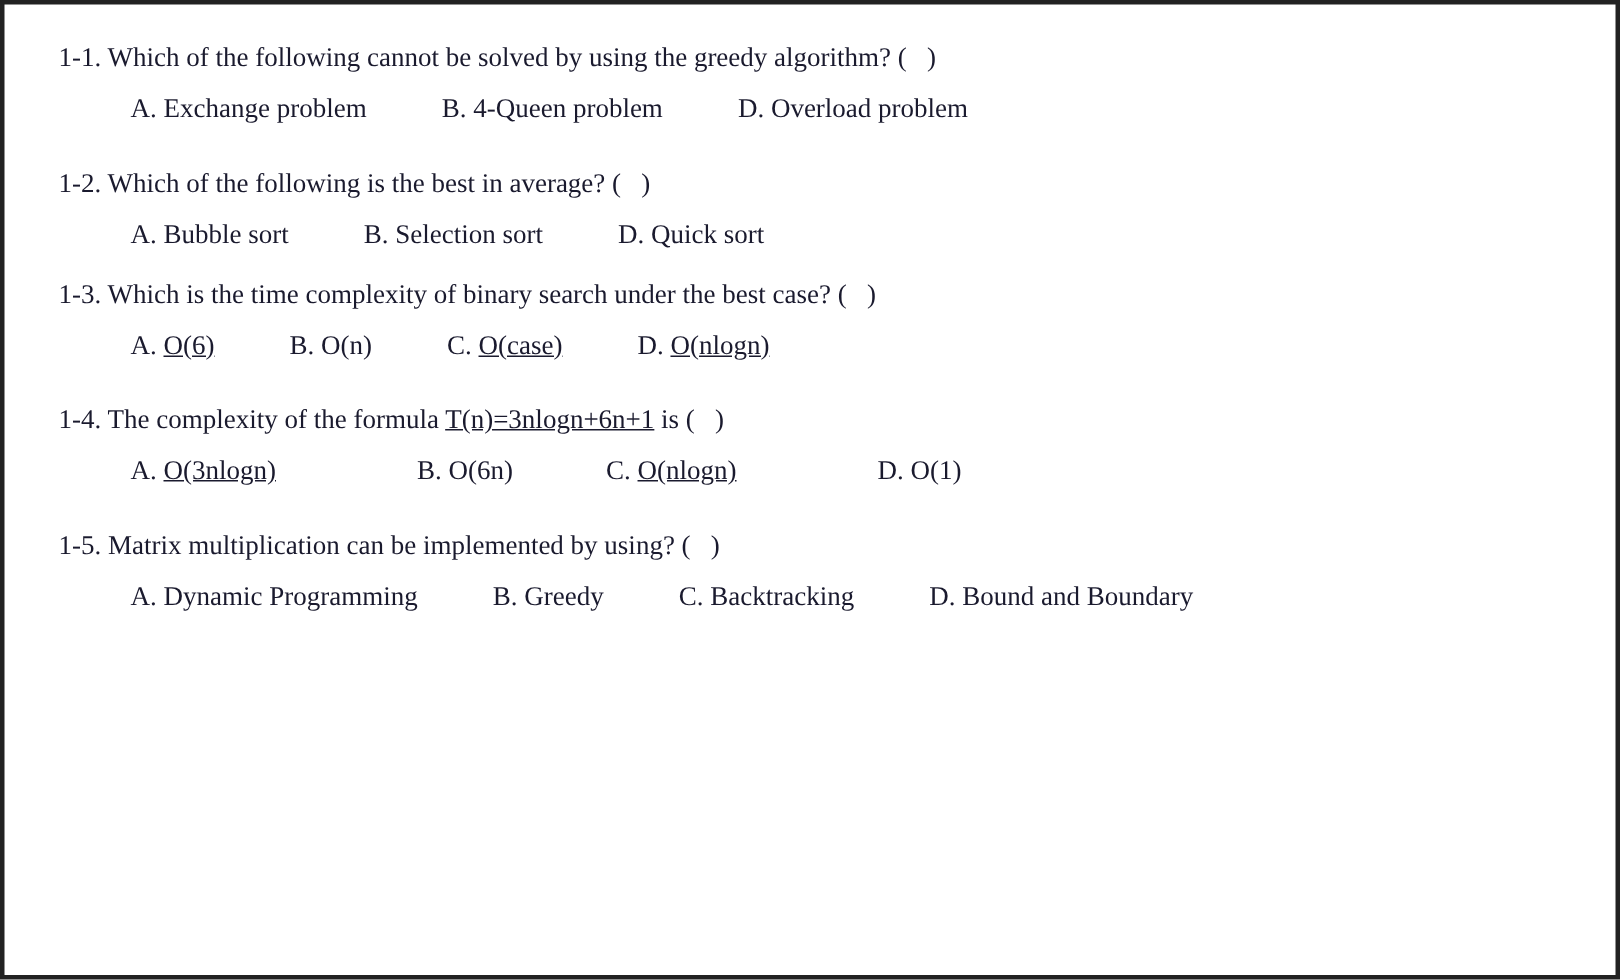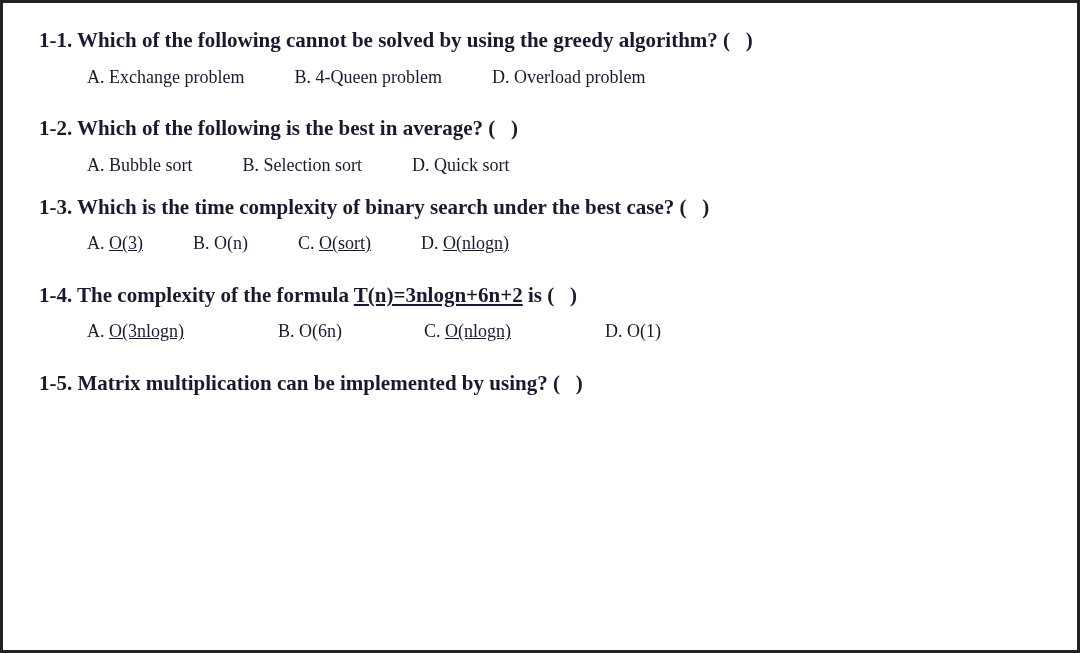--- a/index.html
+++ b/index.html
@@ -26,22 +26,22 @@
       display: flex;
       flex-direction: column;
       gap: 0px;
     }
 
     .question-block {
       margin-bottom: 8px;
     }
 
     .question-text {
-      font-size: 21px;
-      font-weight: bold;
+      font-size: 18px;
+      font-weight: normal;
       line-height: 1.5;
       margin-bottom: 6px;
     }
 
     .answers {
       display: flex;
       flex-direction: row;
       gap: 14px;
       padding-left: 48px;
       margin-bottom: 4px;
@@ -79,38 +79,44 @@
       <span class="answer-item">B.&nbsp;Selection sort</span>
       <span class="answer-item">D.&nbsp;Quick sort</span>
     </div>
   </div>
 
   <div class="question-block" style="margin-top:0;">
     <div class="question-text">
       1-3. Which is the time complexity of binary search under the best case?&nbsp;(&nbsp;&nbsp;&nbsp;)
     </div>
     <div class="answers">
-      <span class="answer-item">A.&nbsp;<span style="text-decoration: underline;">O(3)</span></span>
+      <span class="answer-item">A.&nbsp;<span style="text-decoration: underline;">O(6)</span></span>
       <span class="answer-item">B.&nbsp;O(n)</span>
-      <span class="answer-item">C.&nbsp;<span style="text-decoration: underline;">O(sort)</span></span>
+      <span class="answer-item">C.&nbsp;<span style="text-decoration: underline;">O(case)</span></span>
       <span class="answer-item">D.&nbsp;<span style="text-decoration: underline;">O(nlogn)</span></span>
     </div>
   </div>
 
   <div class="question-block" style="margin-top:10px;">
     <div class="question-text">
-      1-4. The complexity of the formula <span style="text-decoration: underline;">T(n)=3nlogn+6n+2</span> is (&nbsp;&nbsp;&nbsp;)
+      1-4. The complexity of the formula <span style="text-decoration: underline;">T(n)=3nlogn+6n+1</span> is (&nbsp;&nbsp;&nbsp;)
     </div>
     <div class="answers">
       <span class="answer-item" style="margin-right:80px;">A.&nbsp;<span style="text-decoration: underline;">O(3nlogn)</span></span>
-      <span class="answer-item" style="margin-right:68px;">B.&nbsp;O(6n)</span>
+      <span class="answer-item" style="margin-right:48px;">B.&nbsp;O(6n)</span>
       <span class="answer-item" style="margin-right:80px;">C.&nbsp;<span style="text-decoration: underline;">O(nlogn)</span></span>
       <span class="answer-item">D.&nbsp;O(1)</span>
     </div>
   </div>
 
   <div class="question-block" style="margin-top:10px;">
     <div class="question-text">
       1-5. Matrix multiplication can be implemented by using?&nbsp;(&nbsp;&nbsp;&nbsp;)
     </div>
+    <div class="answers">
+      <span class="answer-item">A.&nbsp;Dynamic Programming</span>
+      <span class="answer-item">B.&nbsp;Greedy</span>
+      <span class="answer-item">C.&nbsp;Backtracking</span>
+      <span class="answer-item">D.&nbsp;Bound and Boundary</span>
+    </div>
   </div>
 
 </div>
 
 </body></html>

